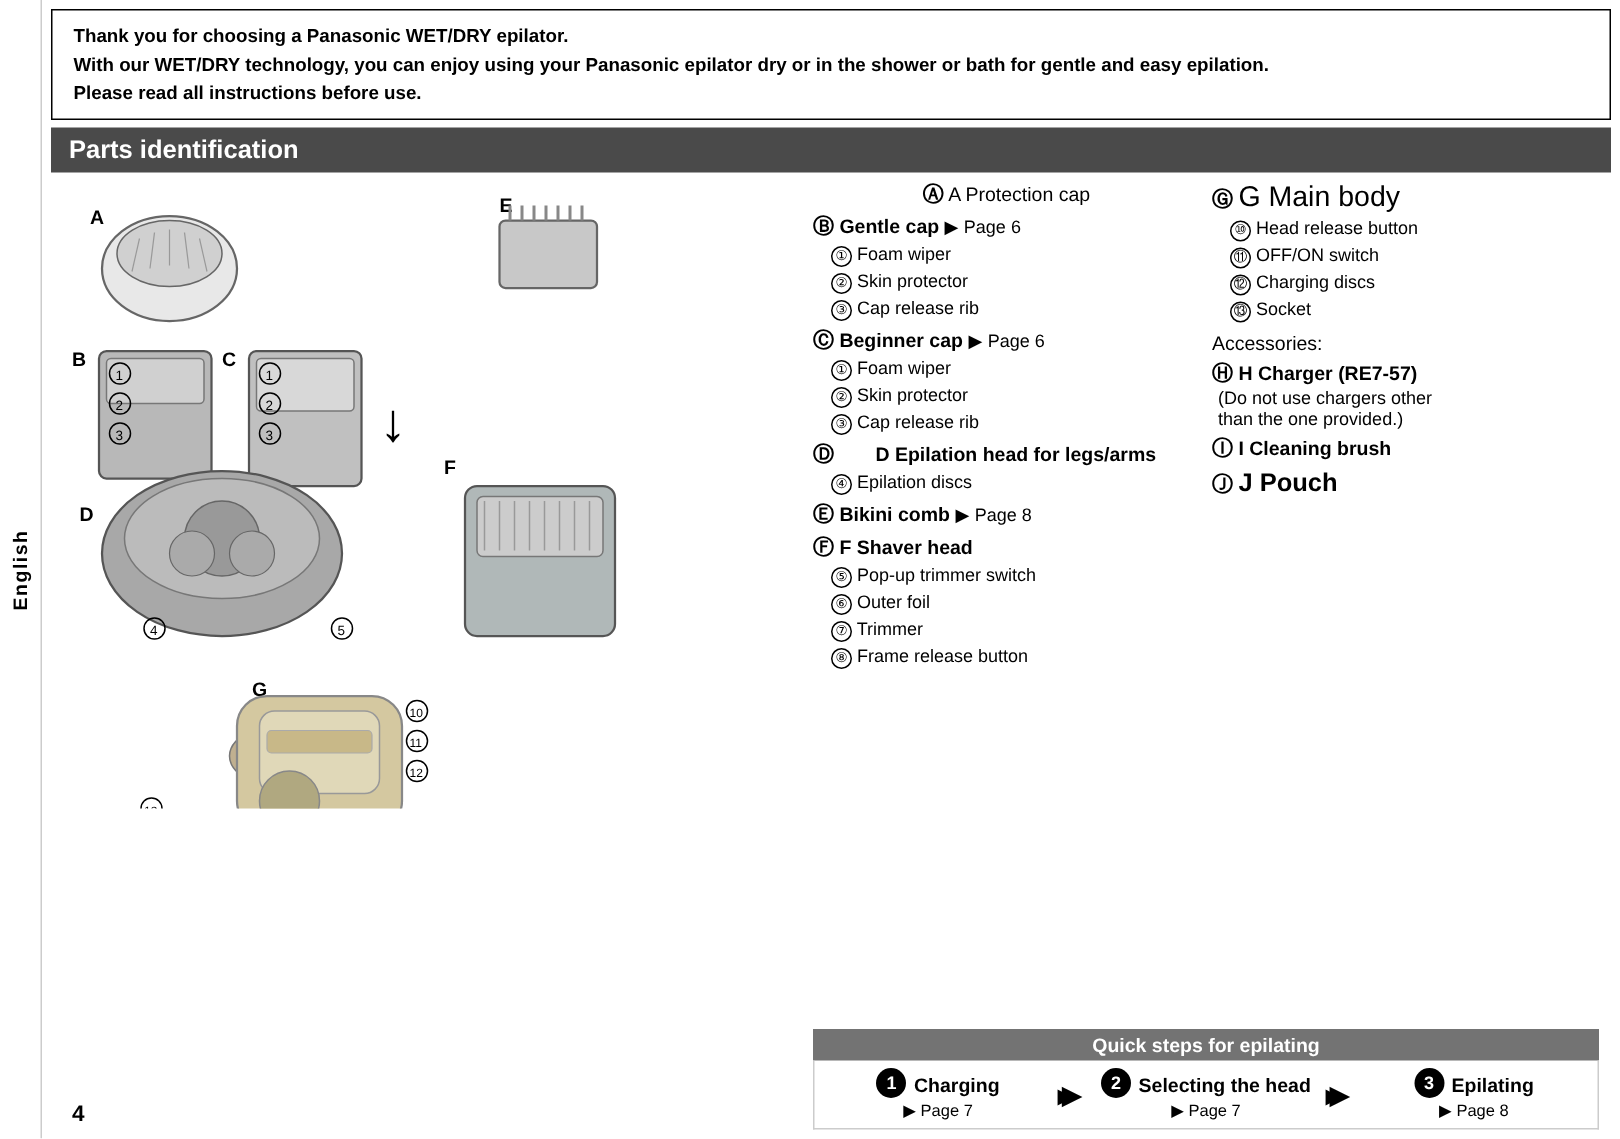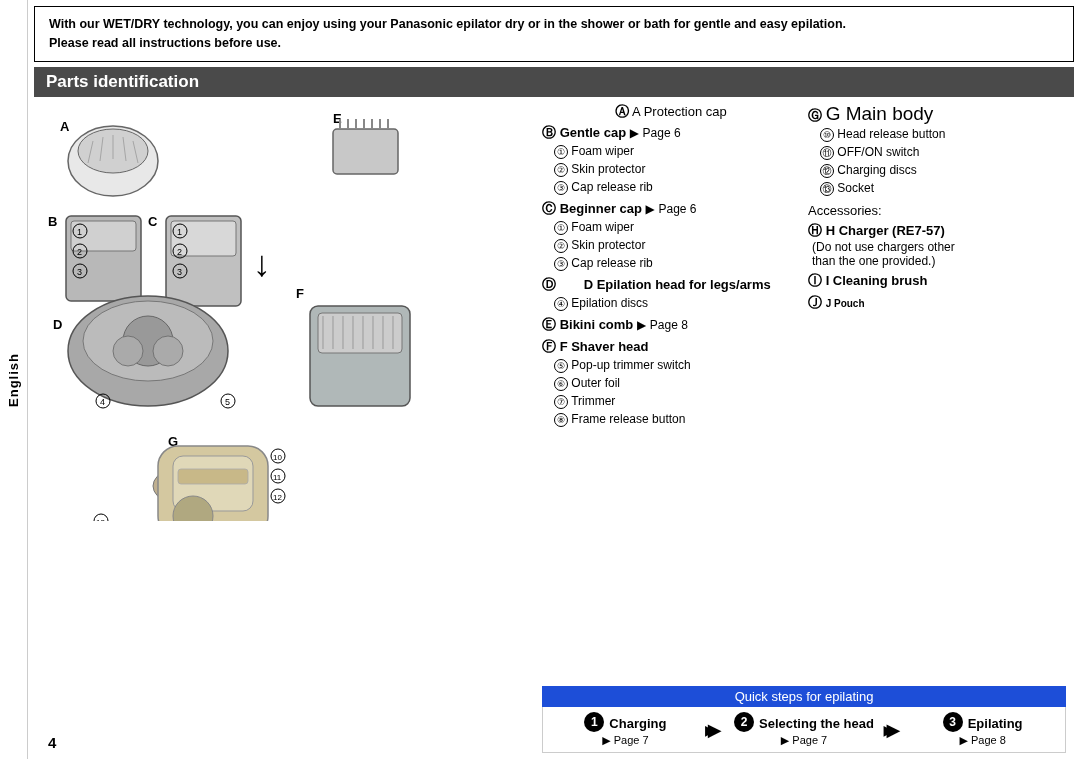--- a/index.html
+++ b/index.html
@@ -105,23 +105,23 @@
       width: 480px;
       height: 420px;
     }
 
     
     .quick-steps {
       margin-top: 4px;
     }
 
     .quick-steps-header {
-      background: #1d4ed8;
+      background: #737373;
       color: #fff;
-      font-weight: normal;
+      font-weight: bold;
       font-size: 13px;
       text-align: center;
       padding: 3px;
     }
 
     .quick-steps-content {
       display: flex;
       flex-direction: row;
       border: 1px solid #ccc;
       border-top: none;
@@ -218,20 +218,21 @@
 
 <div class="page-container">
 
   <div class="sidebar">
     <span class="sidebar-label">English</span>
   </div>
 
   <div class="main-content">
 
     <div class="intro-box">
+      <div class="bold-line">Thank you for choosing a Panasonic WET/DRY epilator.</div>
       <div class="bold-line">With our WET/DRY technology, you can enjoy using your Panasonic epilator dry or in the shower or bath for gentle and easy epilation.</div>
       <div class="bold-line">Please read all instructions before use.</div>
     </div>
 
     <div class="parts-header">Parts identification</div>
 
     <div class="content-area">
 
       <div class="diagram-area">
         <div class="diagram-svg-container">
@@ -486,21 +487,21 @@
             <div style="font-size:12px;margin-left:4px;">(Do not use chargers other</div>
             <div style="font-size:12px;margin-left:4px;">than the one provided.)</div>
 
             <div style="margin-top:4px;">
               <span style="font-weight:bold;font-size:14px;">Ⓘ</span>
               <span style="font-weight:bold;font-size:13px;">I Cleaning brush</span>
             </div>
 
             <div style="margin-top:4px;">
               <span style="font-weight:bold;font-size:14px;">Ⓙ</span>
-              <span style="font-weight:bold;font-size:10px;">J Pouch</span>
+              <span style="font-weight:bold;font-size:17px;">J Pouch</span>
             </div>
 
           </div>
         </div>
 
         <div class="quick-steps" style="margin-top:auto;">
           <div class="quick-steps-header">Quick steps for epilating</div>
           <div class="quick-steps-content">
 
             <div class="step-box">

